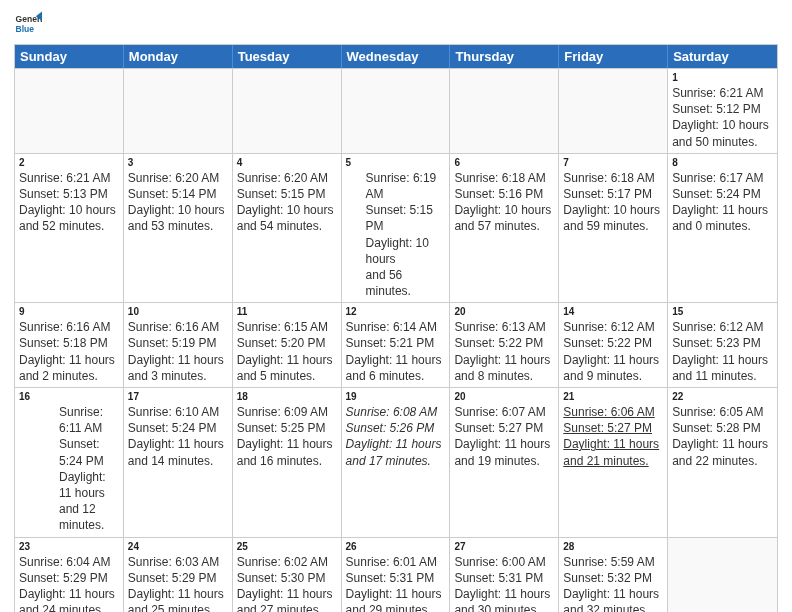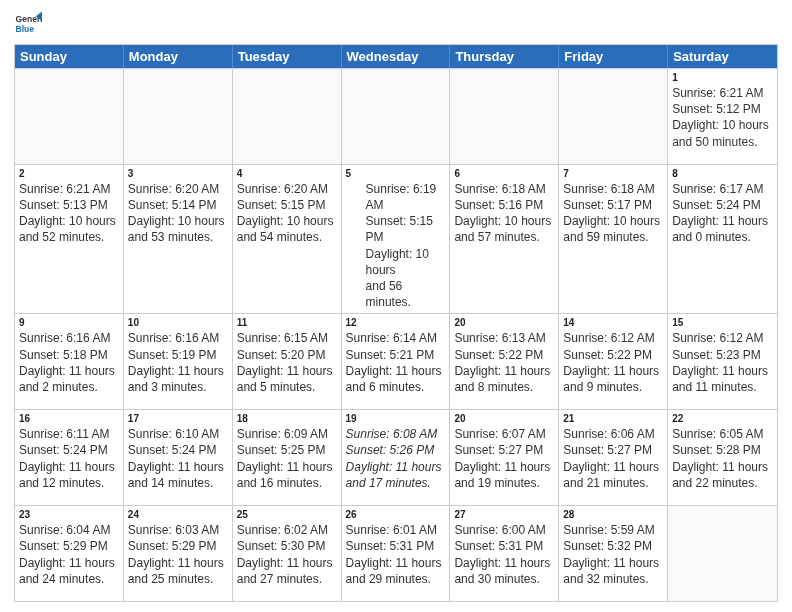--- a/index.html
+++ b/index.html
@@ -240,21 +240,21 @@
             <span class="day-num">15</span>
             <div class="cell-text" style="white-space: pre-line;">Sunrise: 6:12 AM
 Sunset: 5:23 PM
 Daylight: 11 hours
 and 11 minutes.</div>
           </div>
         </div>
         <div class="cal-row">
           <div class="cal-cell">
             <span class="day-num">16</span>
-            <div class="cell-text" style="white-space: pre-line;">Sunrise: 6:11 AM
+            <div class="cell-text" style="white-space: pre-line; margin-left: 40px;">Sunrise: 6:11 AM
 Sunset: 5:24 PM
 Daylight: 11 hours
 and 12 minutes.</div>
           </div>
           <div class="cal-cell">
             <span class="day-num">17</span>
             <div class="cell-text" style="white-space: pre-line;">Sunrise: 6:10 AM
 Sunset: 5:24 PM
 Daylight: 11 hours
 and 14 minutes.</div>
@@ -275,21 +275,21 @@
           </div>
           <div class="cal-cell">
             <span class="day-num">20</span>
             <div class="cell-text" style="white-space: pre-line;">Sunrise: 6:07 AM
 Sunset: 5:27 PM
 Daylight: 11 hours
 and 19 minutes.</div>
           </div>
           <div class="cal-cell">
             <span class="day-num">21</span>
-            <div class="cell-text" style="white-space: pre-line;">Sunrise: 6:06 AM
+            <div class="cell-text" style="white-space: pre-line; text-decoration: underline;">Sunrise: 6:06 AM
 Sunset: 5:27 PM
 Daylight: 11 hours
 and 21 minutes.</div>
           </div>
           <div class="cal-cell">
             <span class="day-num">22</span>
             <div class="cell-text" style="white-space: pre-line;">Sunrise: 6:05 AM
 Sunset: 5:28 PM
 Daylight: 11 hours
 and 22 minutes.</div>

